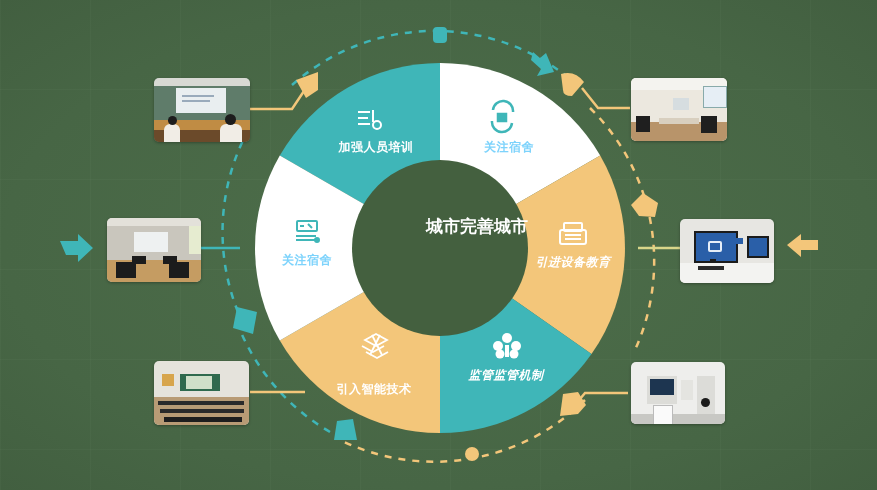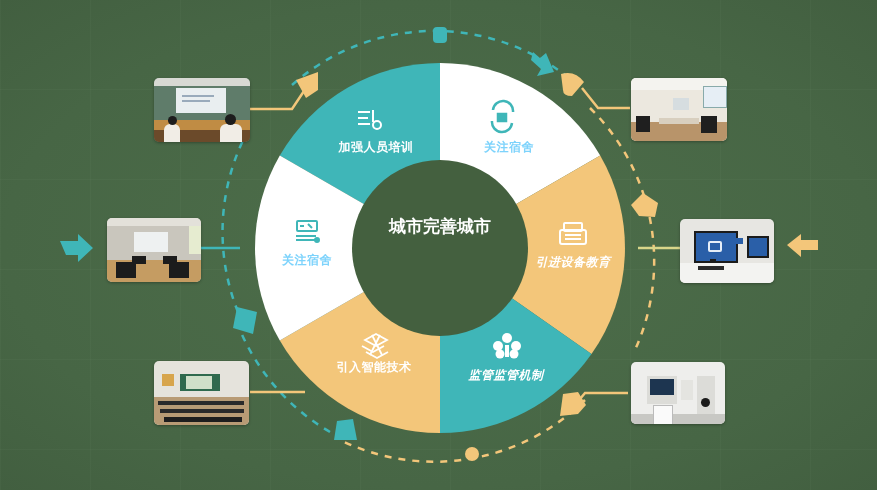--- a/index.html
+++ b/index.html
@@ -5,21 +5,21 @@
   html, body { margin:0; padding:0; }
   body { width:877px; height:490px; overflow:hidden; background:#4a6a48; font-family:"DejaVu Sans", sans-serif; position:relative; }
   .bg { position:absolute; inset:0; background:
       linear-gradient(90deg, rgba(255,255,255,0.025) 1px, transparent 1px) 0 0/90px 90px,
       linear-gradient(0deg, rgba(255,255,255,0.025) 1px, transparent 1px) 0 0/90px 90px,
       radial-gradient(ellipse at 50% 50%, #4d6e4a 0%, #476645 70%, #425f40 100%); }
   svg.main { position:absolute; left:0; top:0; }
   .seg-label { position:absolute; font-size:12px; font-weight:bold; white-space:nowrap; transform:translateX(-50%); letter-spacing:0.5px; }
   .seg-label.light { color:#ffffff; }
   .seg-label.dark { color:#7dd3fc; }
-  .center-title { position:absolute; left:352px; top:213px; width:176px; text-align:center; color:#ffffff; font-size:17px; font-weight:bold; line-height:27px; }
+  .center-title { position:absolute; left:352px; top:213px; width:176px; text-align:right; color:#ffffff; font-size:17px; font-weight:bold; line-height:27px; }
   .photo { position:absolute; border-radius:5px; overflow:hidden; box-shadow:0 1px 3px rgba(0,0,0,0.3); }
   .photo .wall { position:absolute; inset:0; }
   .photo .el { position:absolute; }
 </style>
 </head>
 <body>
 
 <div class="bg"></div>
 
 <svg class="main" width="877" height="490" viewBox="0 0 877 490">
@@ -124,21 +124,21 @@
       <circle cx="514" cy="354" r="4.5"></circle>
       <rect x="505" y="345" width="4" height="12"></rect>
     </g>
   </g>
 </svg>
 
 <div class="seg-label light" style="left:376px; top:139px;">加强人员培训</div>
 <div class="seg-label dark" style="left:509px; top:139px;">关注宿舍</div>
 <div class="seg-label light" style="left:573px; top:254px;font-style:italic;">引进设备教育</div>
 <div class="seg-label light" style="left:506px; top:367px;font-style:italic;">监管监管机制</div>
-<div class="seg-label light" style="left:374px; top:359px;">引入智能技术</div>
+<div class="seg-label light" style="left:374px; top:381px;">引入智能技术</div>
 <div class="seg-label dark" style="left:307px; top:252px;">关注宿舍</div>
 
 <div class="center-title">
   <div>城市完善城市</div>
 </div>
 
 <div class="photo" style="left:154px; top:78px; width:96px; height:64px;">
   <div class="wall" style="background:#5f7c6a;"></div>
   <div class="el" style="left:0; top:0; width:96px; height:8px; background:#d8d9d4;"></div>
   <div class="el" style="left:22px; top:10px; width:50px; height:25px; background:#e9eef0;"></div>

